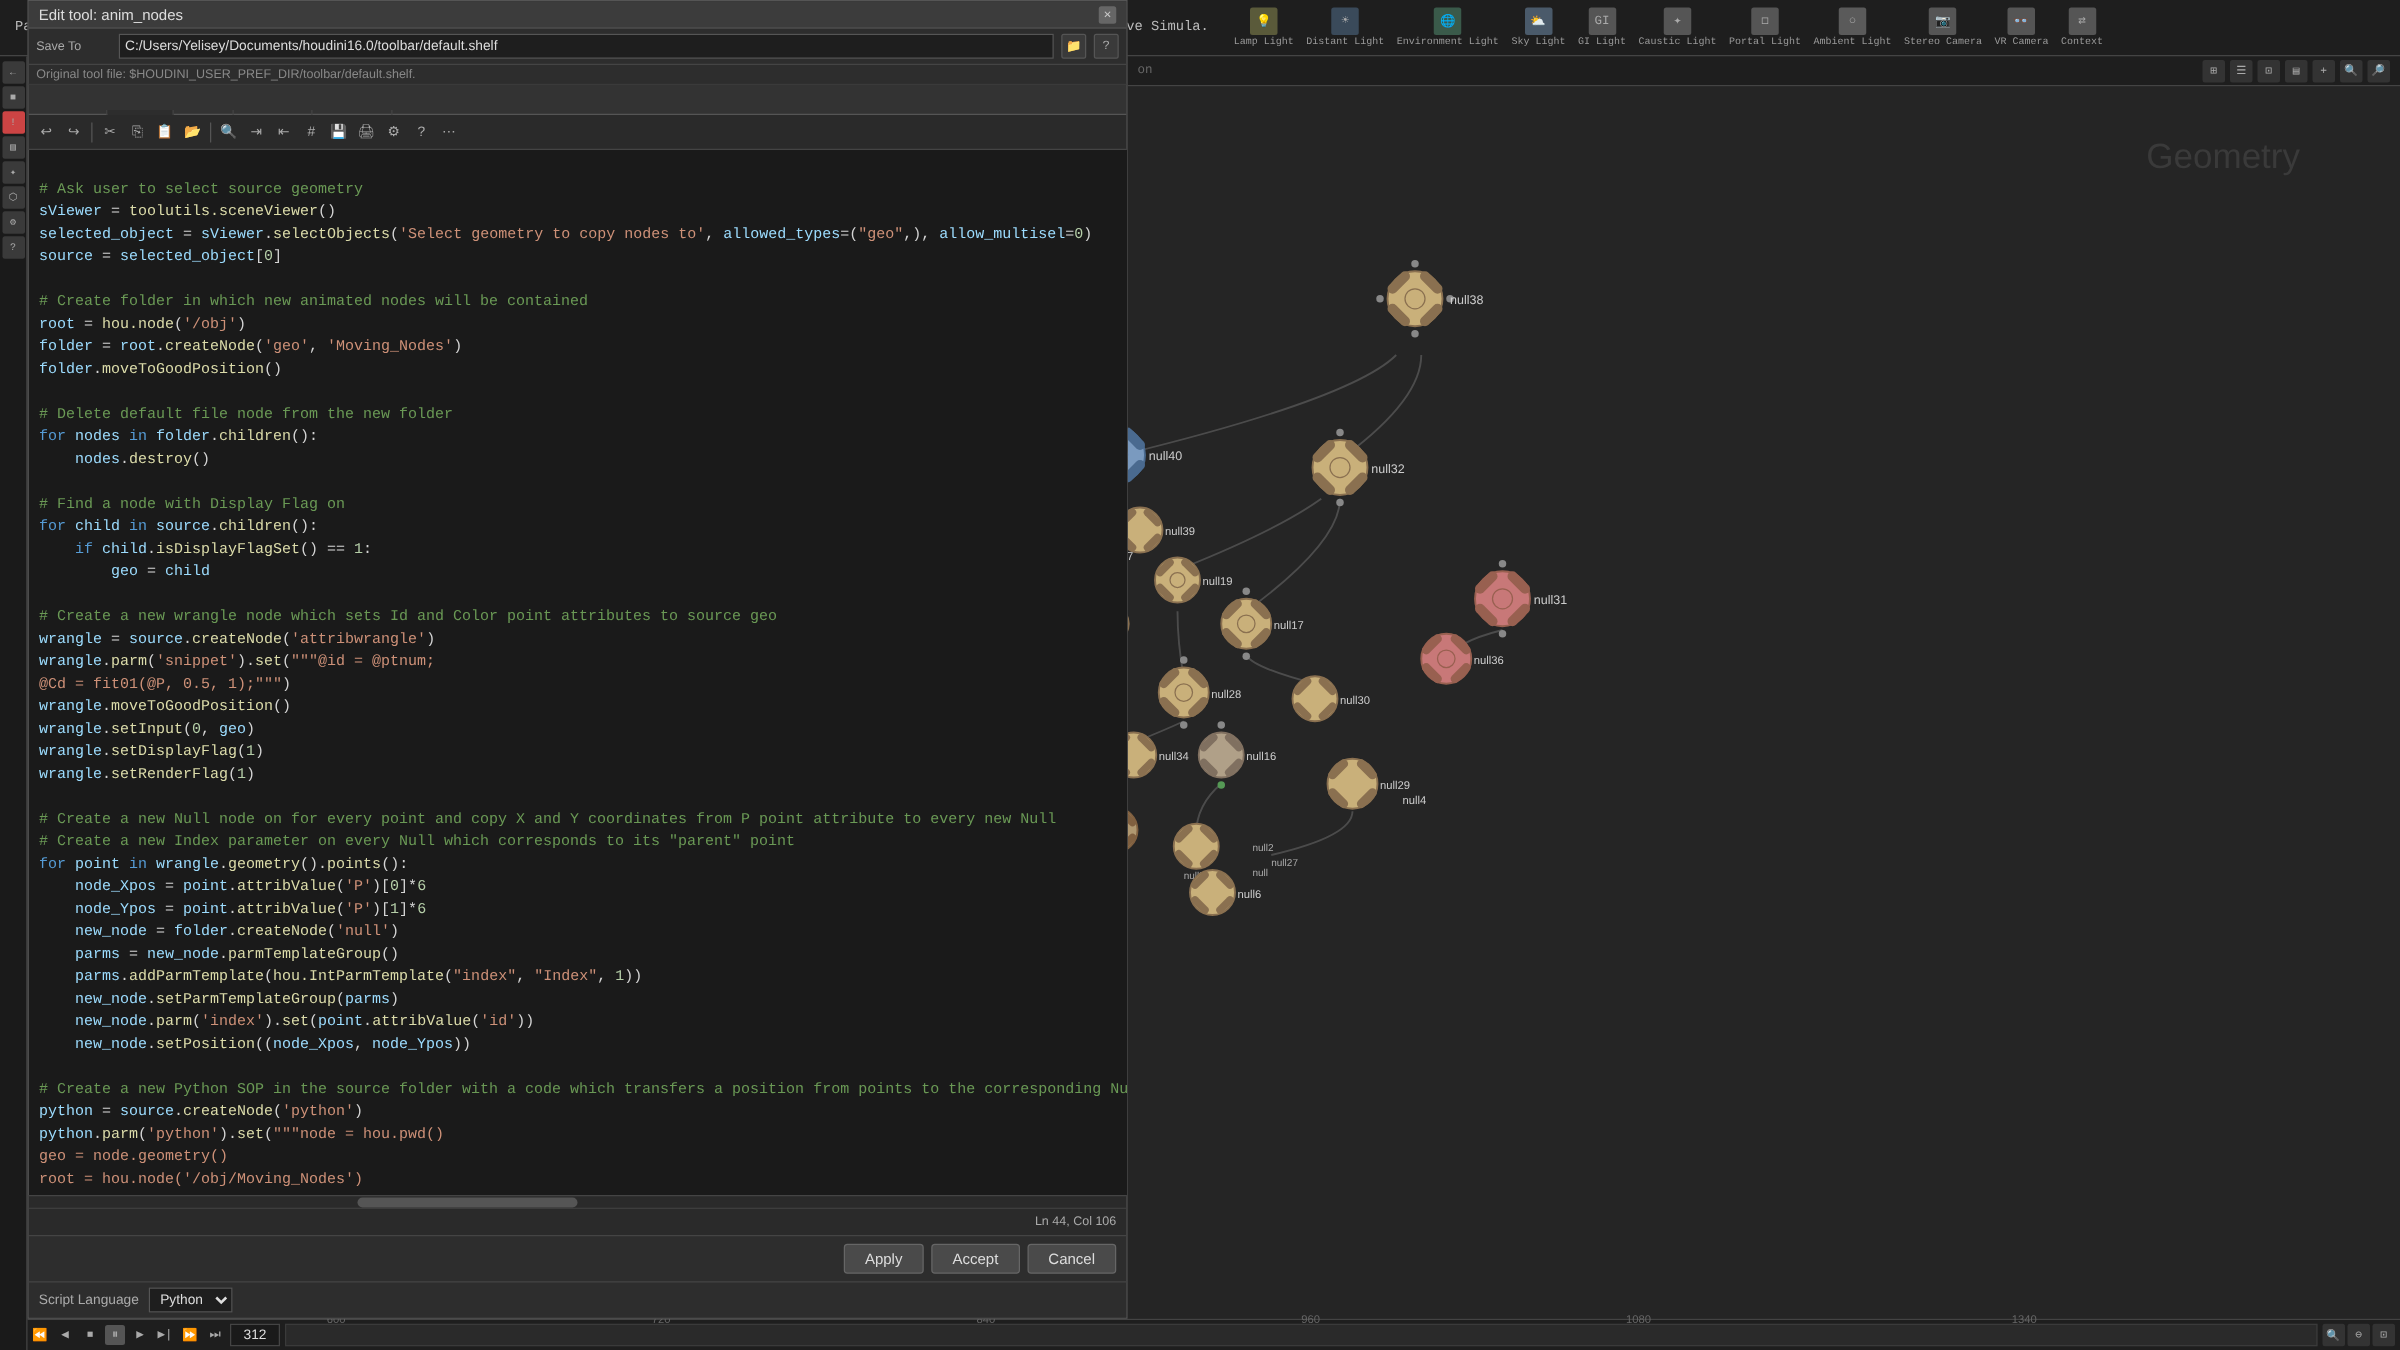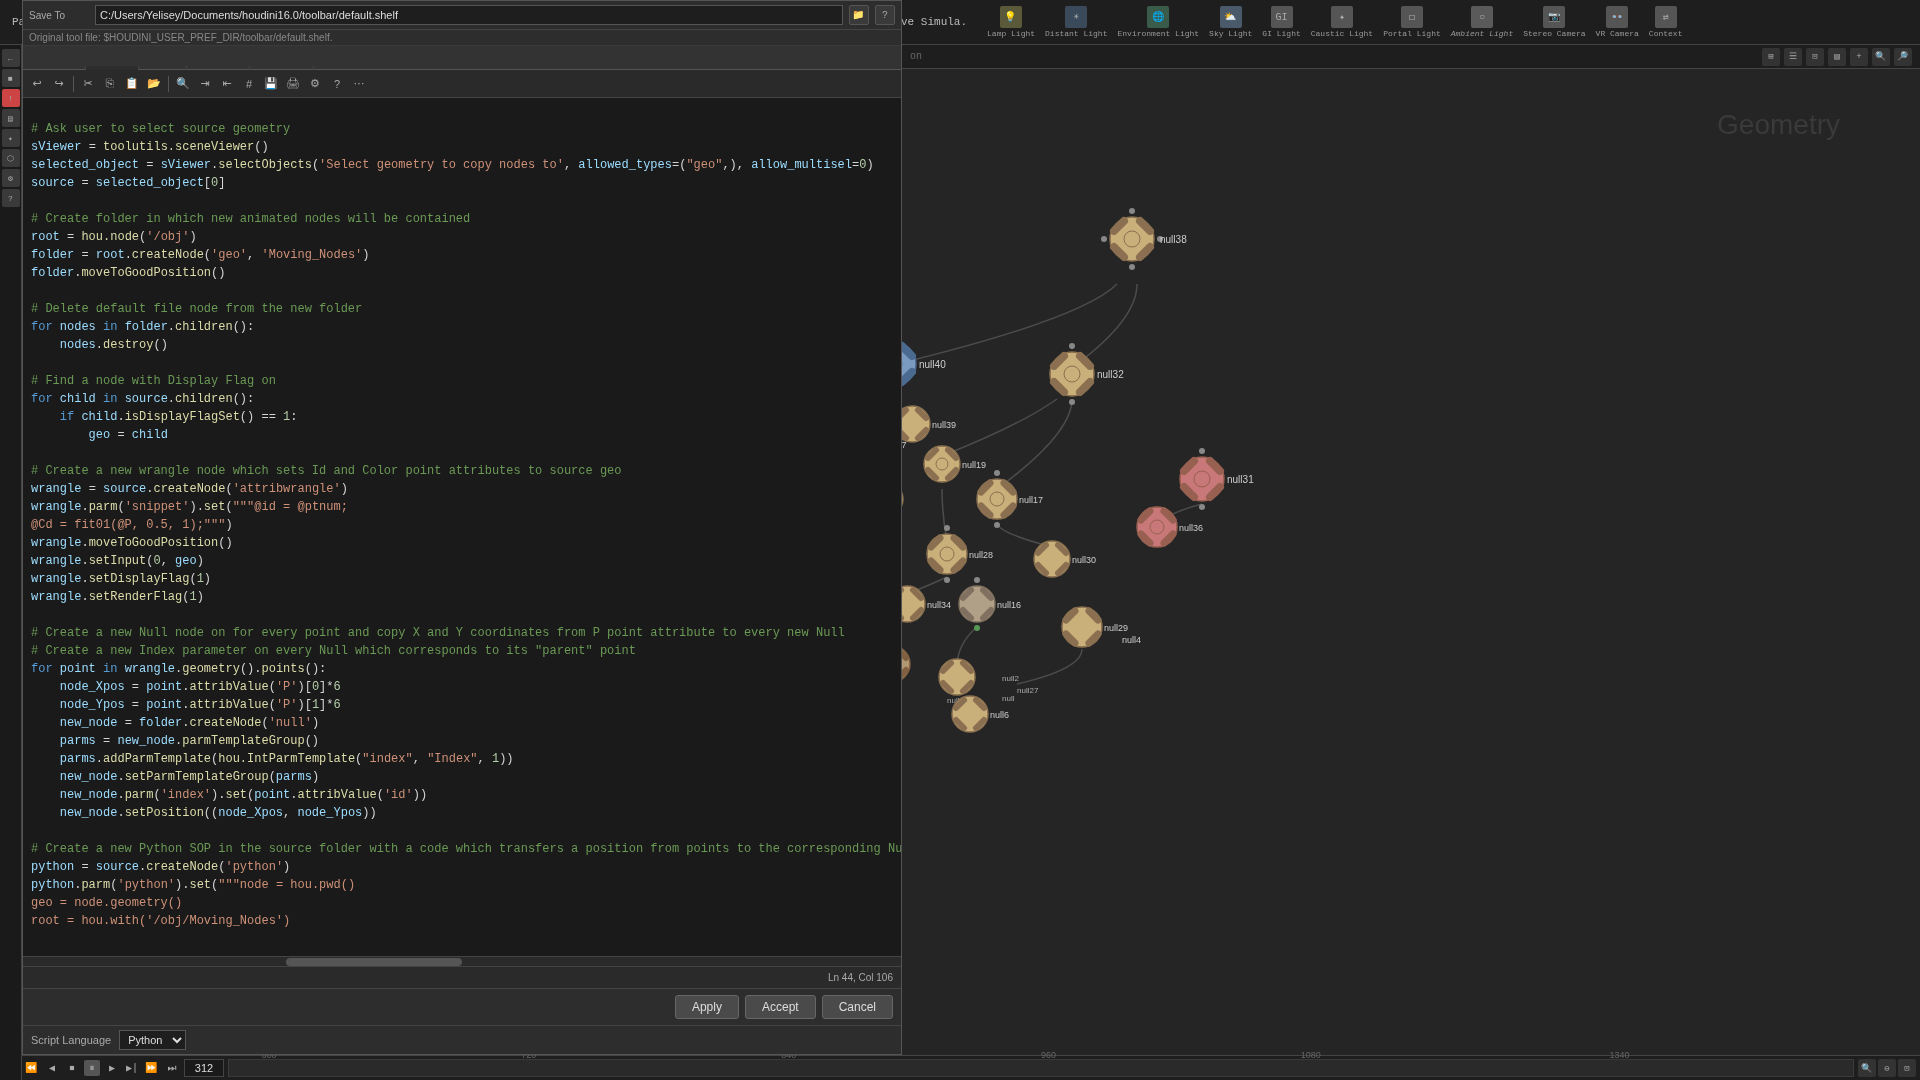--- a/index.html
+++ b/index.html
@@ -515,21 +515,21 @@
     <div class="toolbar-icon-item">
       <div class="icon-shape">✦</div>
       <span style="font-size:8px;color:#999;">Caustic Light</span>
     </div>
     <div class="toolbar-icon-item">
       <div class="icon-shape">◻</div>
       <span style="font-size:8px;color:#999;">Portal Light</span>
     </div>
     <div class="toolbar-icon-item">
       <div class="icon-shape" style="background:#5a5a5a;">○</div>
-      <span style="font-size:8px;color:#999;font-style:italic;">Ambient Light</span>
+      <span style="font-size:8px;color:#999;">Ambient Light</span>
     </div>
     <div class="toolbar-icon-item">
       <div class="icon-shape">📷</div>
       <span style="font-size:8px;color:#999;">Stereo Camera</span>
     </div>
     <div class="toolbar-icon-item">
       <div class="icon-shape">👓</div>
       <span style="font-size:8px;color:#999;">VR Camera</span>
     </div>
     <div class="toolbar-icon-item">
@@ -545,20 +545,24 @@
   <div class="sidebar-btn" style="background:#c44;">!</div>
   <div class="sidebar-btn">▤</div>
   <div class="sidebar-btn">✦</div>
   <div class="sidebar-btn">⬡</div>
   <div class="sidebar-btn">⚙</div>
   <div class="sidebar-btn">?</div>
 </div>
 
 <div id="edit-dialog">
 
+  <div id="dialog-titlebar">
+    <span class="title">Edit tool: anim_nodes</span>
+    <div class="close-btn">✕</div>
+  </div>
 
   <div id="save-to-row">
     <label>Save To</label>
     <input id="save-to-input" type="text" class="save-to-input" value="C:/Users/Yelisey/Documents/houdini16.0/toolbar/default.shelf" style="">
     <div class="save-icon-btn">📁</div>
     <div class="save-icon-btn">?</div>
   </div>
 
   <div id="original-file-row">
     <span>Original tool file: $HOUDINI_USER_PREF_DIR/toolbar/default.shelf.</span>
@@ -630,21 +634,21 @@
     <span class="nm">parms</span> <span class="op">=</span> <span class="nm">new_node</span>.<span class="fn">parmTemplateGroup</span>()
     <span class="nm">parms</span>.<span class="fn">addParmTemplate</span>(<span class="fn">hou.IntParmTemplate</span>(<span class="st">"index"</span>, <span class="st">"Index"</span>, <span class="nu">1</span>))
     <span class="nm">new_node</span>.<span class="fn">setParmTemplateGroup</span>(<span class="nm">parms</span>)
     <span class="nm">new_node</span>.<span class="fn">parm</span>(<span class="st">'index'</span>).<span class="fn">set</span>(<span class="nm">point</span>.<span class="fn">attribValue</span>(<span class="st">'id'</span>))
     <span class="nm">new_node</span>.<span class="fn">setPosition</span>((<span class="nm">node_Xpos</span>, <span class="nm">node_Ypos</span>))
 
 <span class="cm"># Create a new Python SOP in the source folder with a code which transfers a position from points to the corresponding Nulls on every frame</span>
 <span class="nm">python</span> <span class="op">=</span> <span class="nm">source</span>.<span class="fn">createNode</span>(<span class="st">'python'</span>)
 <span class="nm">python</span>.<span class="fn">parm</span>(<span class="st">'python'</span>).<span class="fn">set</span>(<span class="st">"""node = hou.pwd()</span>
 <span class="st">geo = node.geometry()</span>
-<span class="st">root = hou.with('/obj/Moving_Nodes')</span>
+<span class="st">root = hou.node('/obj/Moving_Nodes')</span>
   </div>
 
   <div style="height:10px;background:#2a2a2a;border-top:1px solid #444;position:relative;">
     <div style="position:absolute;left:30%;width:20%;height:8px;background:#555;border-radius:4px;top:1px;"></div>
   </div>
 
   <div id="editor-status">
     <span class="status-text"></span>
     <span class="ln-col">Ln 44, Col 106</span>
   </div>

